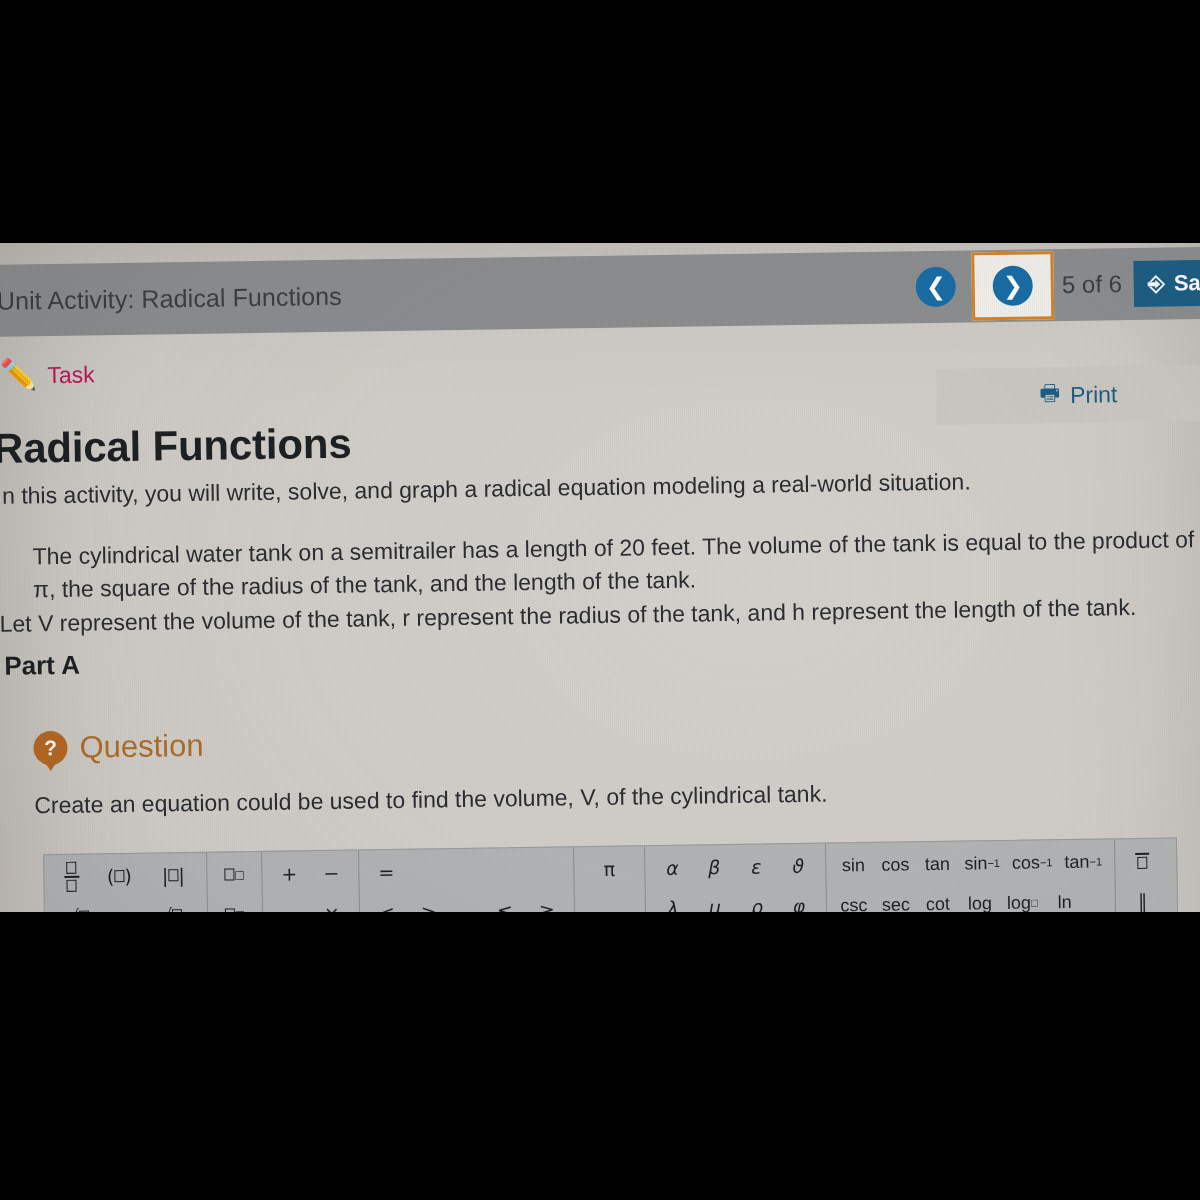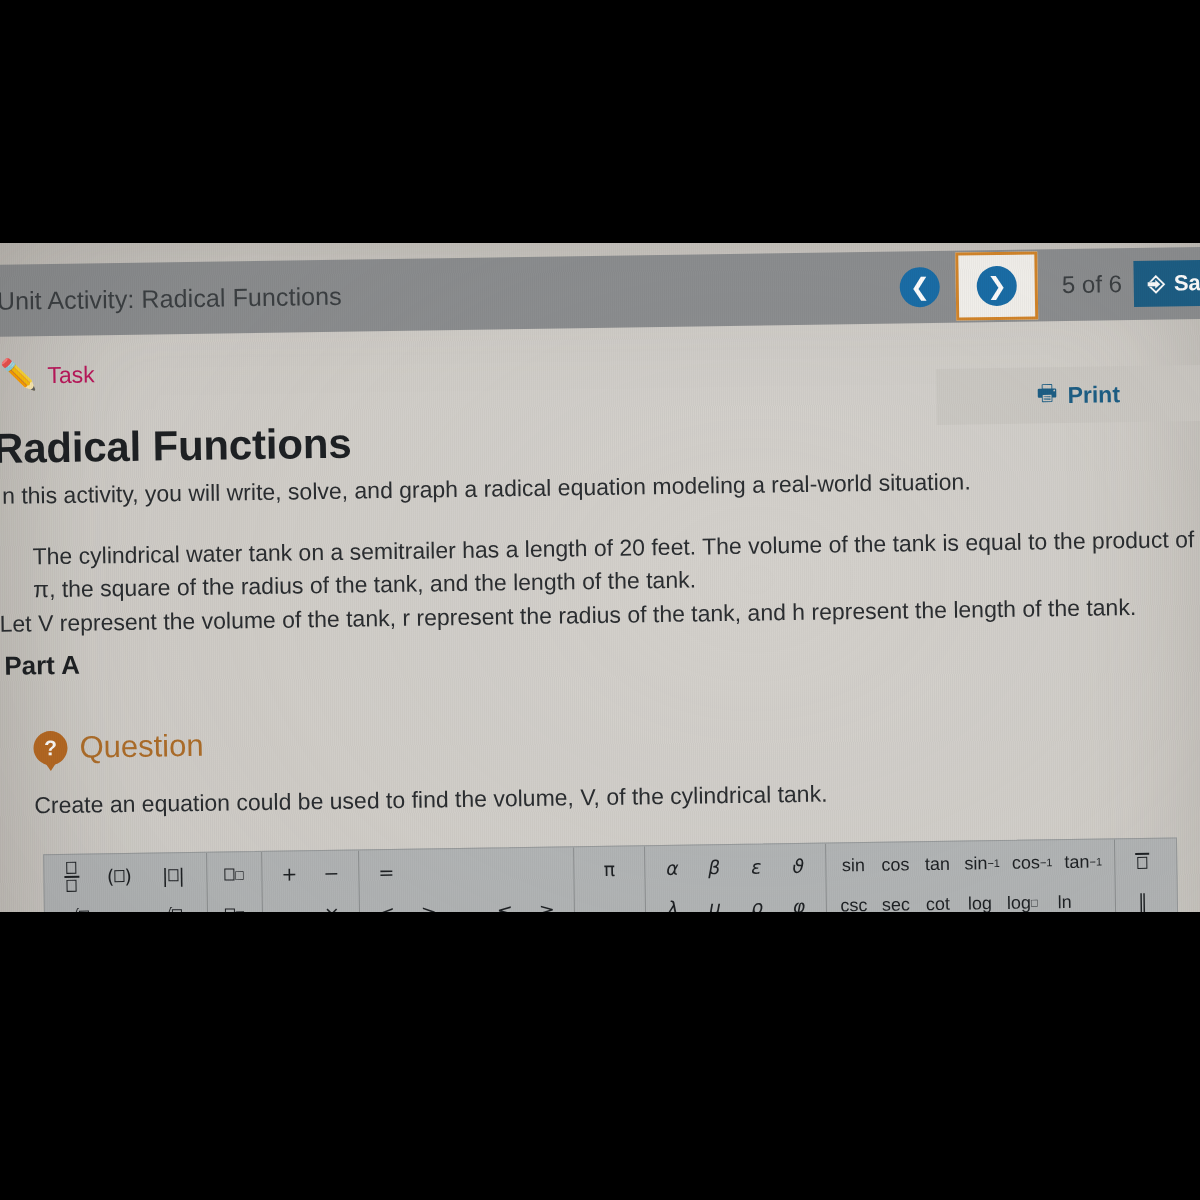--- a/index.html
+++ b/index.html
@@ -75,21 +75,21 @@
   #nav-prev-wrap { padding: 0 12px; }
   #nav-next-wrap {
     background: #f4f2ee;
     border: 3px solid #d4862a;
     padding: 11px 18px;
     margin: 0 4px;
   }
   #page-counter {
     font-size: 24px;
     color: #3c4043;
-    margin: 0 12px 0 20px;
+    margin: 0 12px 0 4px;
     white-space: nowrap;
   }
   #save-button {
     background: #1d5f86;
     color: #fff;
     font-size: 22px; font-weight: bold;
     height: 46px;
     display: flex; align-items: center; gap: 9px;
     padding: 0 14px;
     white-space: nowrap;
@@ -104,21 +104,21 @@
   #pencil-icon { font-size: 30px; line-height: 1; font-family: "DejaVu Sans", sans-serif; }
   #task-label { font-size: 23px; color: #be185d; }
 
   #print-bar {
     left: 948px; top: 140px;
     width: 284px; height: 56px;
     background: #cdcac5;
     display: flex; align-items: center; justify-content: center;
     gap: 10px;
   }
-  #print-label { font-size: 23px; font-weight: bold; color: #1d5f86; }
+  #print-label { font-size: 23px; font-weight: normal; color: #1d5f86; }
   #printer-icon { font-size: 22px; color: #1d5f86; font-family: "DejaVu Sans", sans-serif; }
 
   
   #doc-title {
     left: 4px; top: 182px;
     font-size: 42px; font-weight: bold; color: #1e2124;
     letter-spacing: -.2px;
   }
   #doc-subtitle {
     left: 6px; top: 240px;

